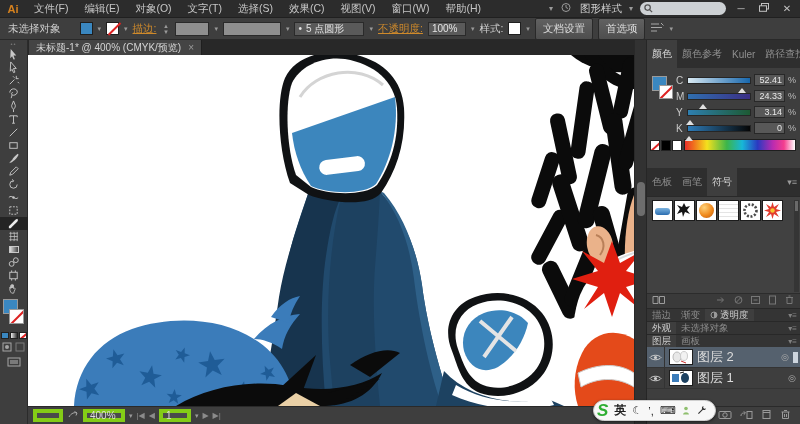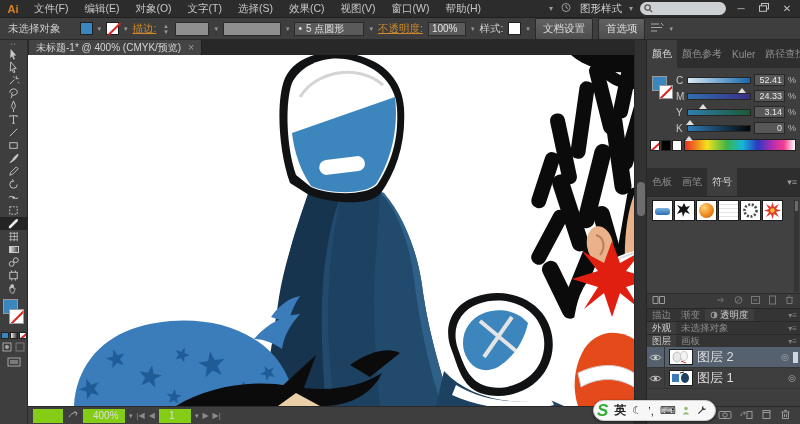--- a/index.html
+++ b/index.html
@@ -51,21 +51,21 @@
   .mode-row{display:flex;gap:3px;margin-top:3px}
 
   .center{width:606px;display:flex;flex-direction:column}
   .tabbar{height:15px;background:#282828;display:flex;align-items:stretch}
   .doctab{background:#444;border-right:1px solid #1f1f1f;display:flex;align-items:center;gap:7px;padding:0 7px;font-size:10px;color:#d4d4d4;margin-left:1px}
   .doctab .x{color:#9a9a9a;font-size:10px}
   .canvas{position:relative;height:351px;background:#fff;overflow:hidden}
   .canvas svg{position:absolute;left:0;top:0}
 
   .statusbar{height:18px;background:#3e3e3e;border-top:1px solid #292929;display:flex;align-items:center;gap:4px;padding:0 5px;font-size:10px;position:relative}
-  .sb-box{height:13px;background:#4a4a4a;border:7px solid #84cc16;color:#ddd;display:flex;align-items:center;padding:0 3px}
+  .sb-box{height:13px;background:#4a4a4a;border:4px solid #84cc16;color:#ddd;display:flex;align-items:center;padding:0 3px}
   .sb-dim{color:#8b8b8b;font-size:8px}
   .tool-readout{position:absolute;left:0;right:0;text-align:center;color:#c8c8c8;font-size:10.5px;pointer-events:none}
   .sb-right{margin-left:auto;display:flex;gap:14px;z-index:1}
 
   .vscroll{width:12px;background:#323232;border-left:1px solid #292929;position:relative}
   .vthumb{position:absolute;left:2px;top:142px;width:8px;height:34px;background:#6d6d6d;border-radius:4px}
 
   
   .dock{width:154px;background:#3e3e3e;border-left:1px solid #262626;display:flex;flex-direction:column;font-size:10.5px}
   .ptabs{height:28px;background:#2e2e2e;display:flex;align-items:stretch;flex-shrink:0}

